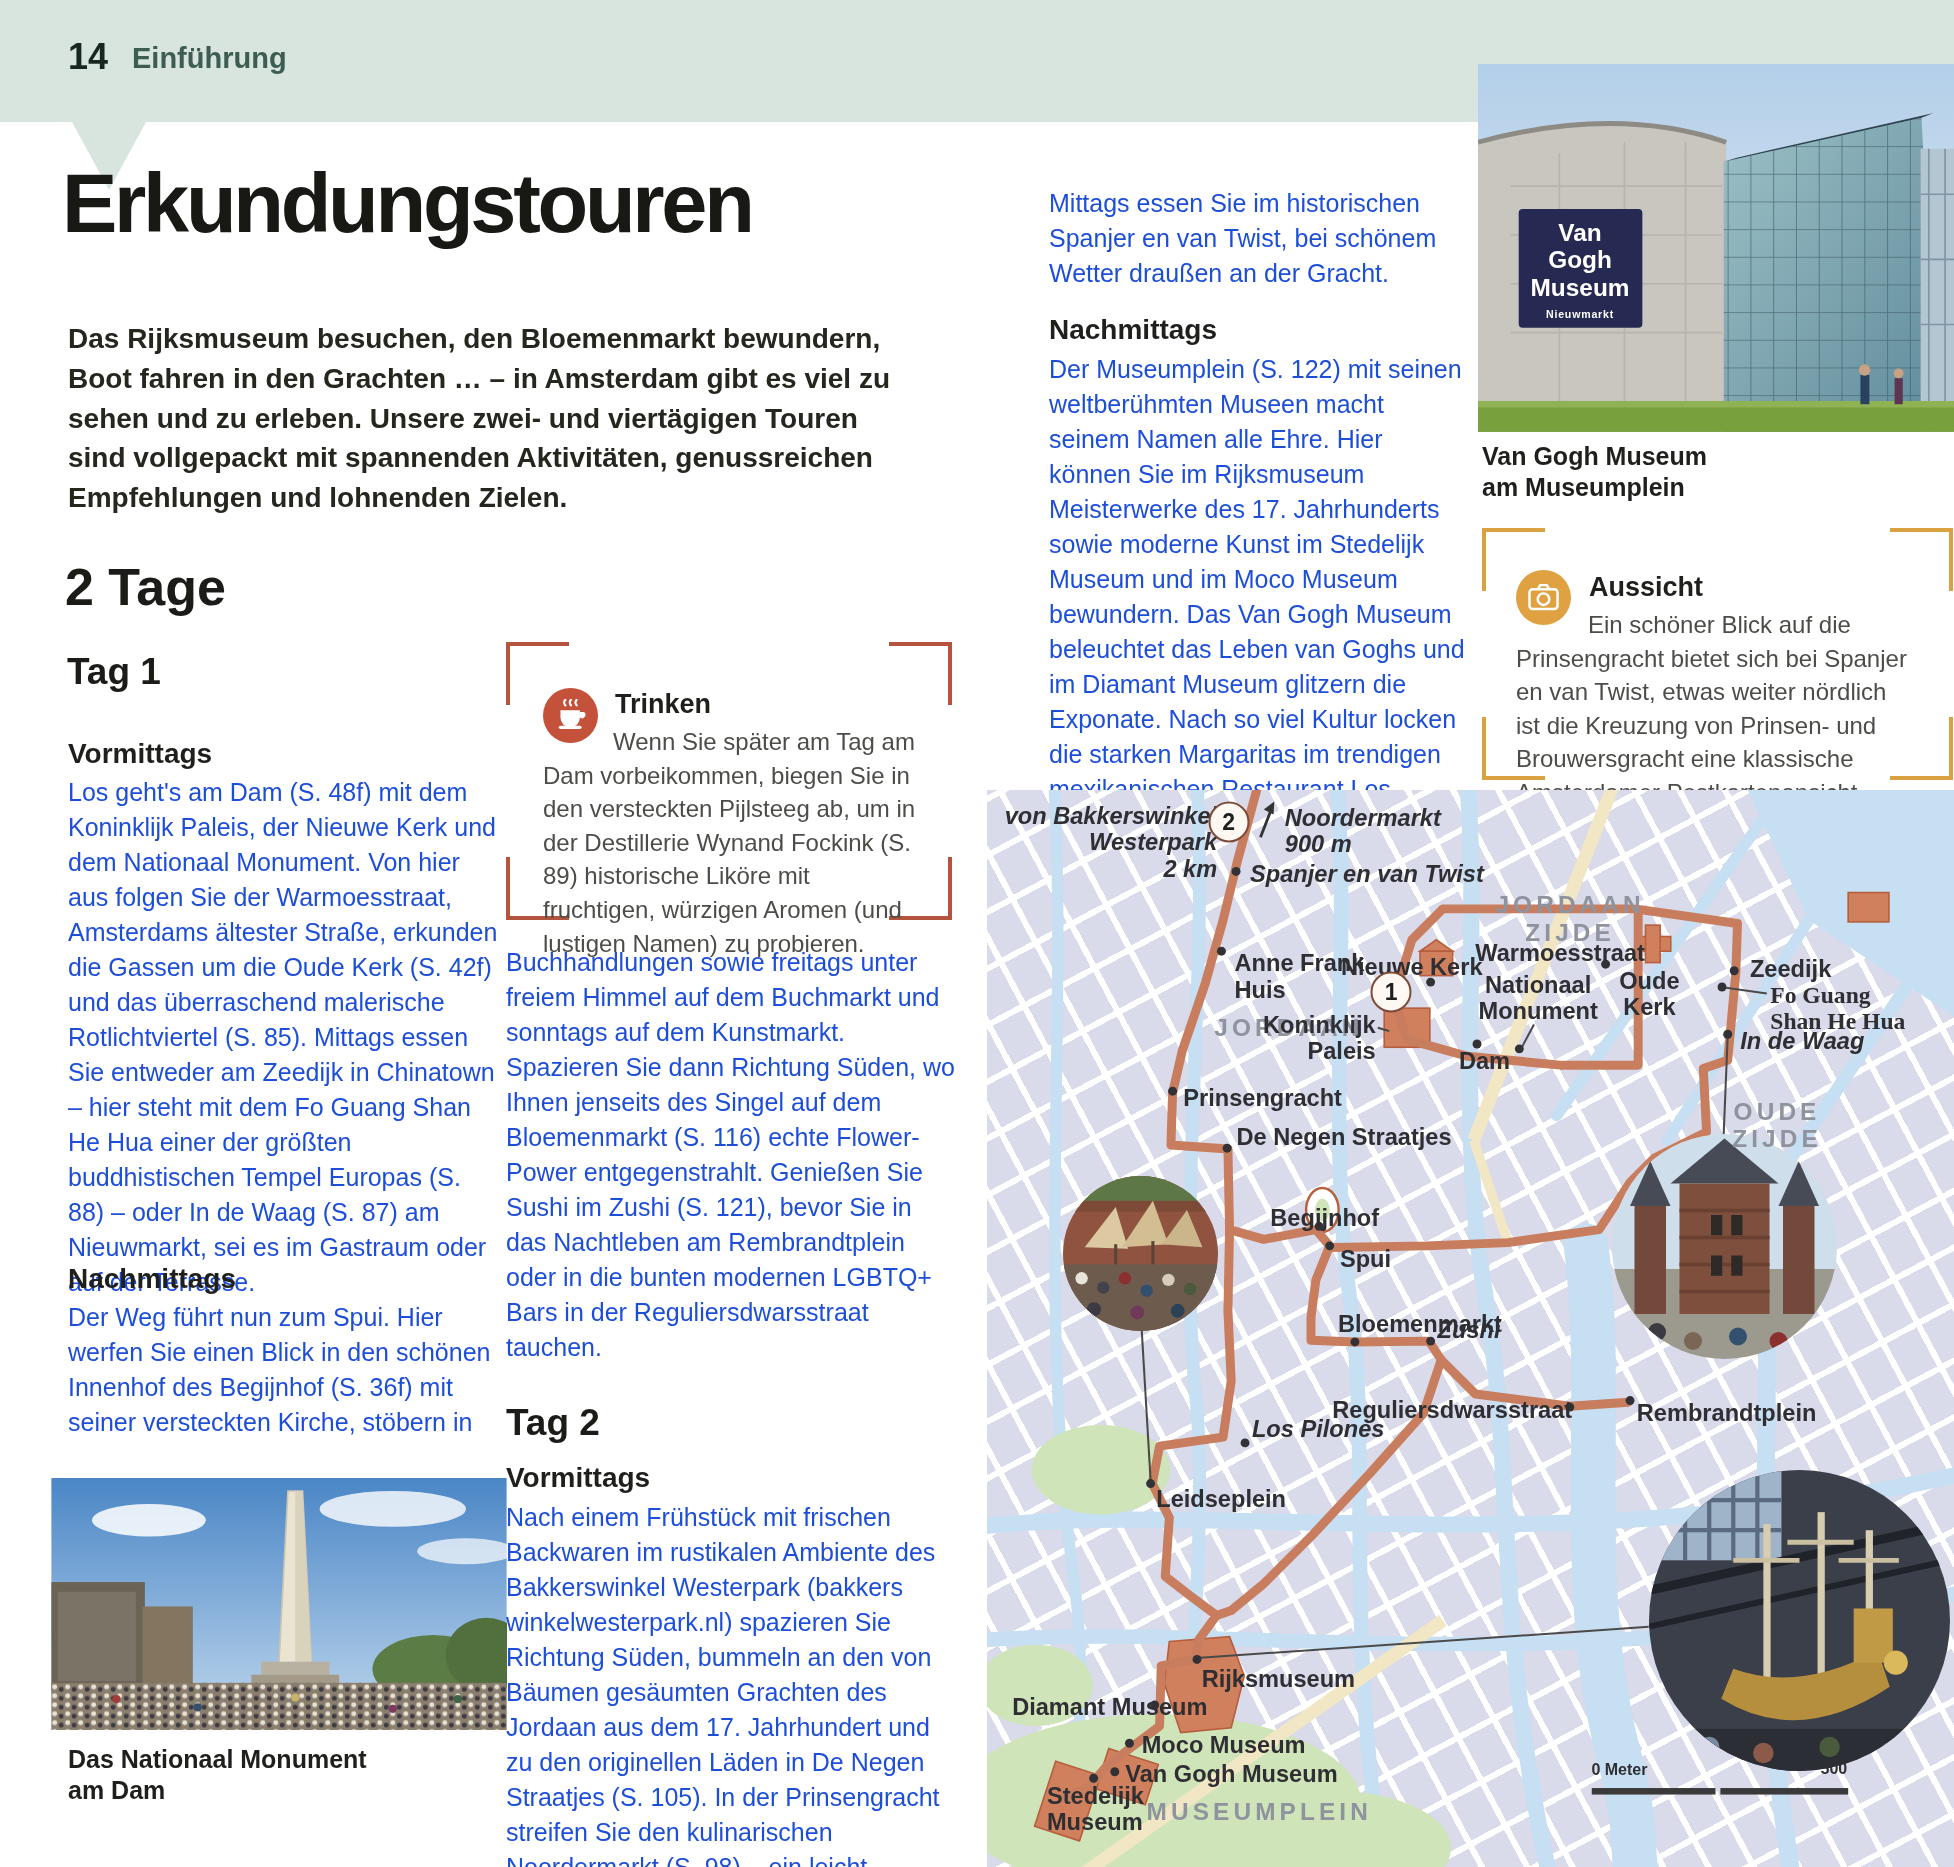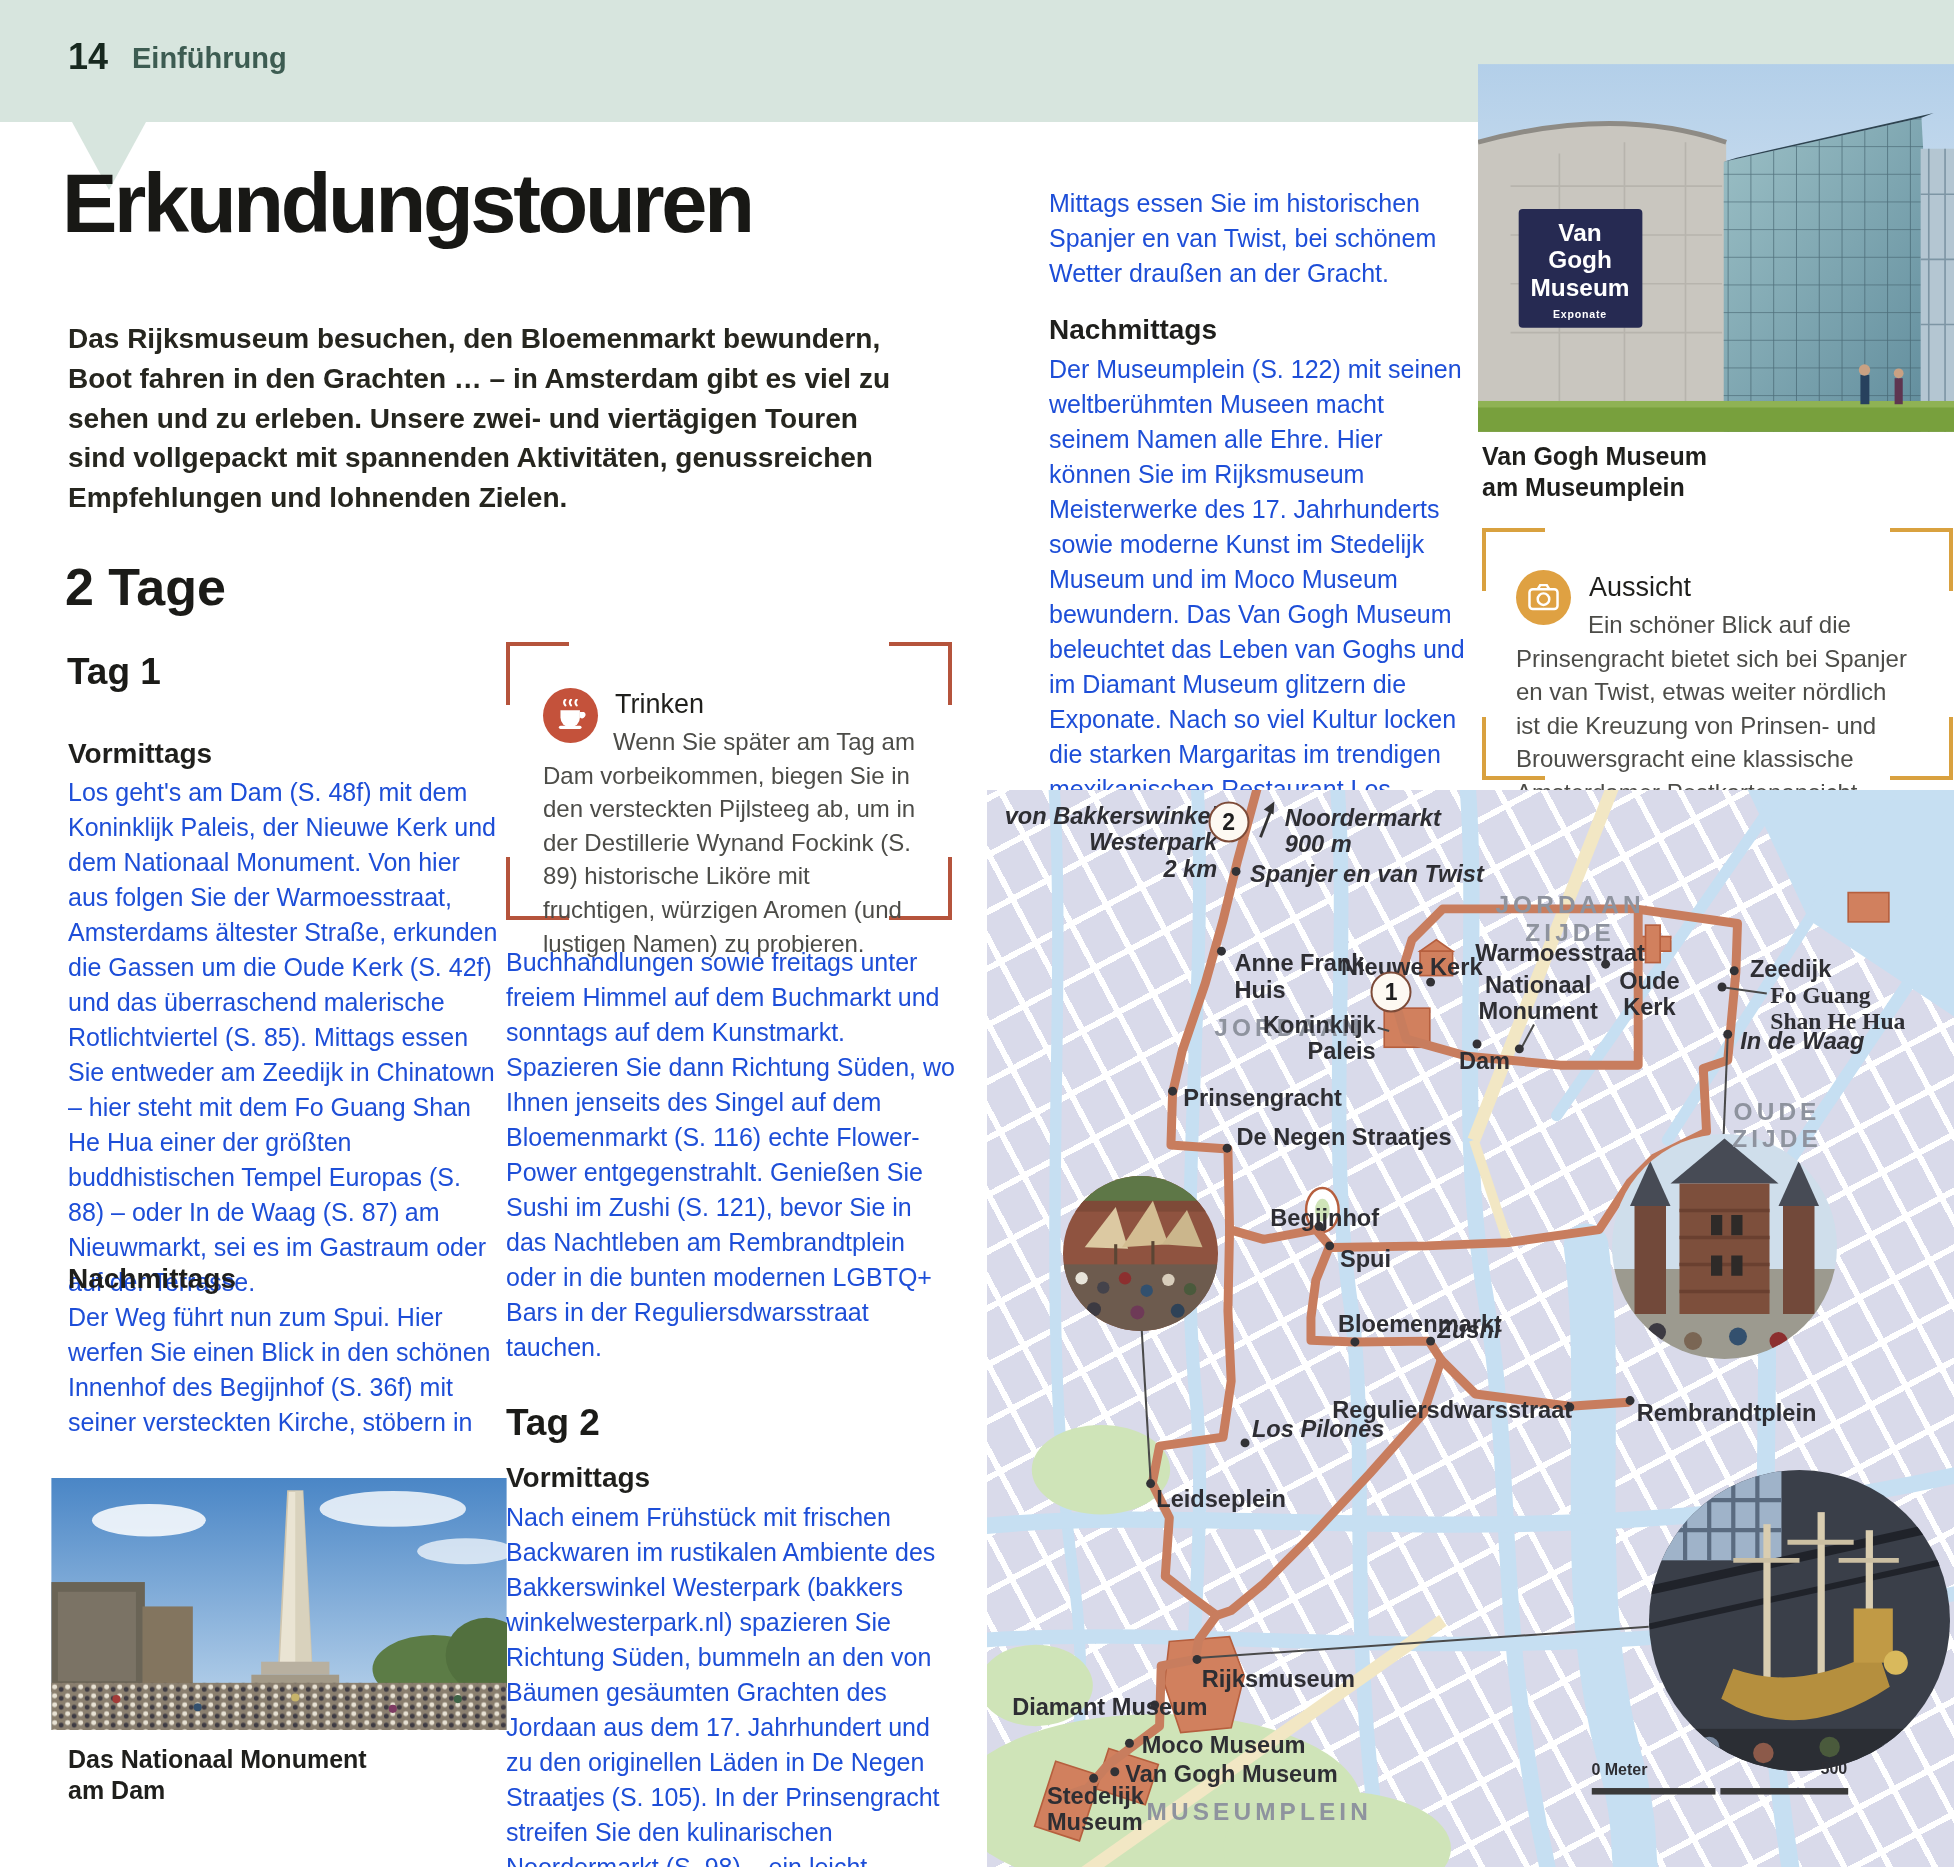--- a/index.html
+++ b/index.html
@@ -27,21 +27,21 @@
 
   
   .callout{box-sizing:border-box;}
   .corner{position:absolute;width:59px;height:59px;}
   .c-tl{left:0;top:0;border-left:4.9px solid;border-top:4.9px solid;}
   .c-tr{right:0;top:0;border-right:4.9px solid;border-top:4.9px solid;}
   .c-bl{left:0;bottom:0;border-left:4.9px solid;border-bottom:4.9px solid;}
   .c-br{right:0;bottom:0;border-right:4.9px solid;border-bottom:4.9px solid;}
   .terra .corner{border-color:#b5543c;}
   .gold .corner{border-color:#d9a13f;}
-  .callout-head{font-size:27px;font-weight:400;color:#1f1f1c;}
+  .callout-head{font-size:27px;font-weight:700;color:#1f1f1c;}
   .callout-text{font-size:24px;line-height:1.40;color:#4c4c48;}
   .badge{width:55px;height:55px;border-radius:50%;display:flex;align-items:center;justify-content:center;}
 
   
   .map{left:987px;top:790px;width:967px;height:1077px;overflow:hidden;background:#d9daea;
        background-image:
          repeating-linear-gradient(62deg, rgba(255,255,255,0) 0 34px, #ffffff 34px 40px),
          repeating-linear-gradient(-28deg, rgba(255,255,255,0) 0 44px, #ffffff 44px 50px);}
   .map svg.layer{position:absolute;left:0;top:0;width:100%;height:100%;}
   .map-label{position:absolute;font-size:23.6px;line-height:1.12;font-weight:700;color:#2e2e33;white-space:nowrap;}
@@ -169,21 +169,21 @@
       <rect x="0" y="414" width="585" height="8" fill="#8fb254"></rect>
       <rect x="470" y="382" width="11" height="36" fill="#27415e"></rect>
         <circle cx="475" cy="376" r="7" fill="#c9a183"></circle>
       <rect x="512" y="386" width="10" height="32" fill="#5e3550"></rect>
         <circle cx="517" cy="380" r="6" fill="#c9a183"></circle>
     </svg>
     <div class="abs" style="left:50px;top:155px;width:104px;text-align:center;color:#ffffff;font-weight:700;line-height:1.12;font-size:24.4px;">
       <div>Van</div>
       <div>Gogh</div>
       <div>Museum</div>
-      <div style="font-size:10.6px;margin-top:8.1px;letter-spacing:0.8px;">Exponate</div>
+      <div style="font-size:10.6px;margin-top:8.1px;letter-spacing:0.8px;">Nieuwmarkt</div>
     </div>
   </div>
   <div class="abs caption" style="left:1482px;top:441px;">
     <div>Van Gogh Museum</div>
     <div>am Museumplein</div>
   </div>
 
   <div class="abs callout gold" style="left:1482px;top:528px;width:471px;height:252px;">
     <div class="corner c-tl"></div>
     <div class="corner c-tr"></div>

